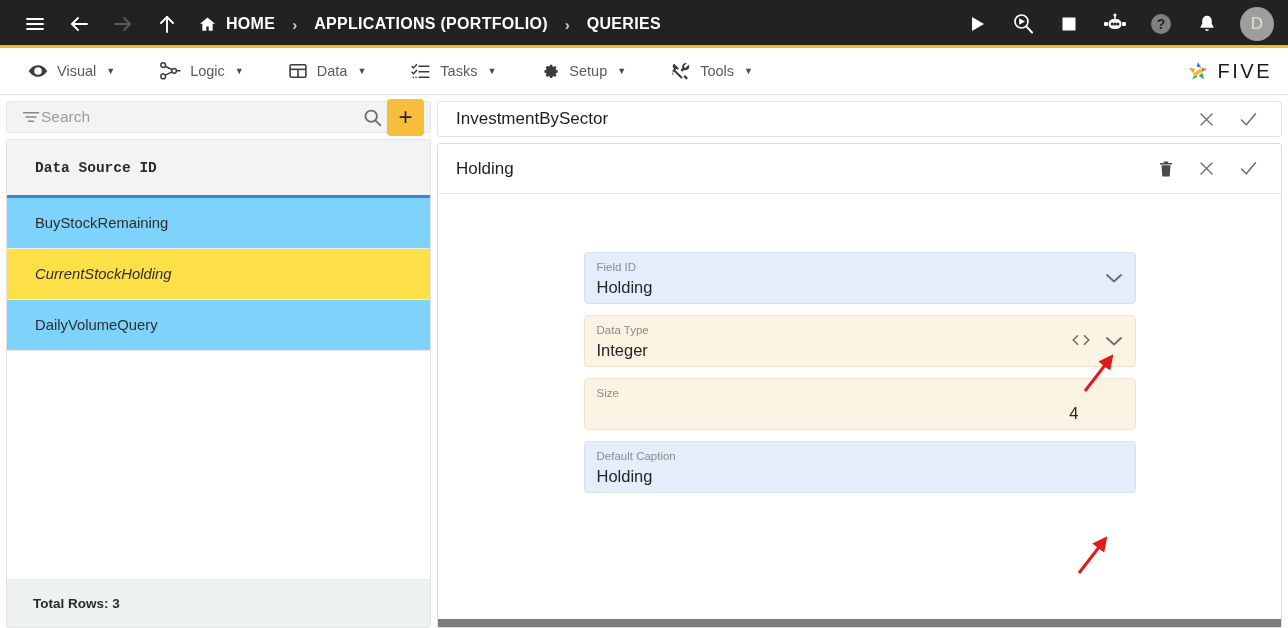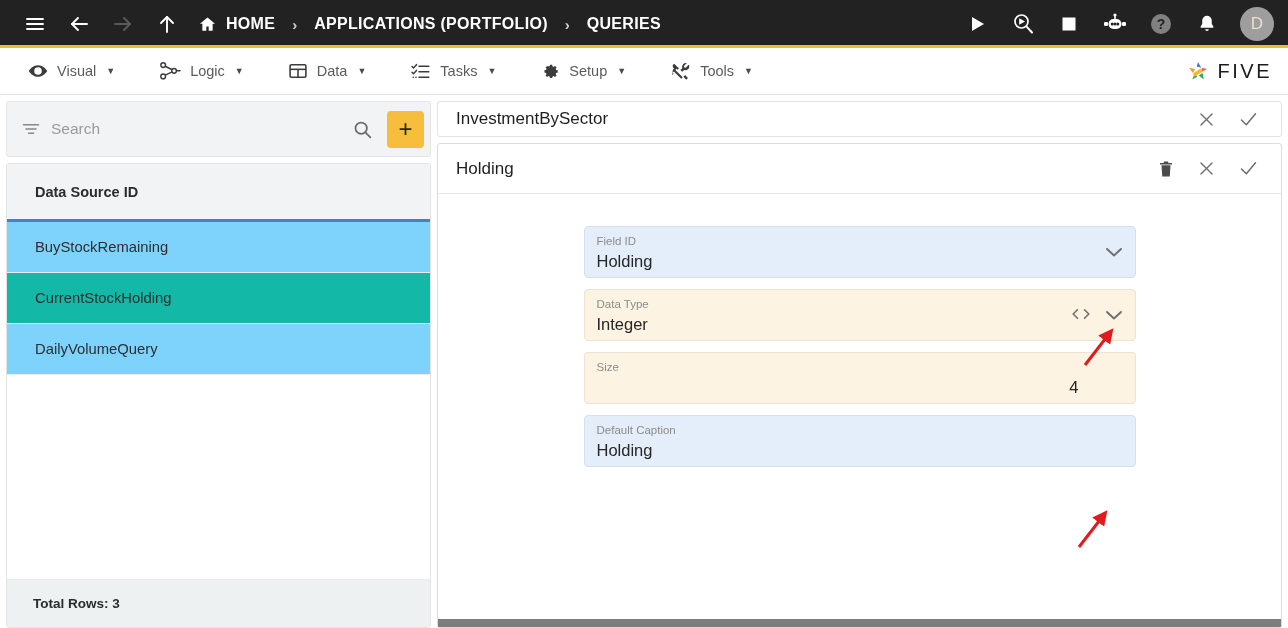--- a/index.html
+++ b/index.html
@@ -98,27 +98,26 @@
     gap: 6px;
   }
 
   
   .leftpanel {
     width: 425px;
     display: flex; flex-direction: column;
     flex: 0 0 auto;
   }
   .searchbar {
-    height: 56px;
+    height: 32px;
     background: #f2f3f5;
     border: 1px solid #e6e6e6;
     border-radius: 3px;
     display: flex; align-items: center;
     padding: 0 6px 0 14px;
-    gap: 10px;
     flex: 0 0 auto;
   }
   .search-input {
     flex: 1;
     border: none; outline: none; background: transparent;
     font-size: 15.5px;
     color: #333;
     font-family: "Liberation Sans", sans-serif;
   }
   .search-input::placeholder { color: #9b9b9b; }
@@ -141,30 +140,31 @@
     overflow: hidden;
   }
   .list-header {
     background: #f1f3f4;
     border-bottom: 3px solid #4285c5;
     padding: 20px 0 19px 28px;
     font-size: 14.5px;
     font-weight: bold;
     color: #2c2c2c;
     flex: 0 0 auto;
+    font-family: Liberation Mono, monospace;
   }
   .list-row {
     padding: 17px 0 17px 28px;
     font-size: 14.8px;
     color: #2e2e2e;
     border-bottom: 1px solid #ececec;
     background: #7dd3fc;
     flex: 0 0 auto;
   }
-  .list-row.alt { background: #14b8a6; }
+  .list-row.alt { background: #fde047; font-style: italic; }
   .list-filler { flex: 1; border-bottom: 1px solid #ececec; background:#fff; }
   .list-footer {
     background: #eef1f2;
     padding: 16px 26px;
     font-size: 13.5px;
     font-weight: bold;
     color: #2b2b2b;
     flex: 0 0 auto;
   }
 
@@ -193,20 +193,21 @@
 
   .inner-card {
     margin-top: 6px;
     border: 1px solid #dcdcdc;
     border-radius: 3px;
     flex: 1;
     display: flex; flex-direction: column;
     background: #ffffff;
     min-height: 0;
     position: relative;
+    gap: 26px;
   }
   .inner-head {
     height: 50px;
     display: flex; align-items: center;
     padding: 0 22px 0 18px;
     border-bottom: 1px solid #e8e8e8;
     flex: 0 0 auto;
   }
   .inner-title { font-size: 17px; color: #1f1f1f; }
 

